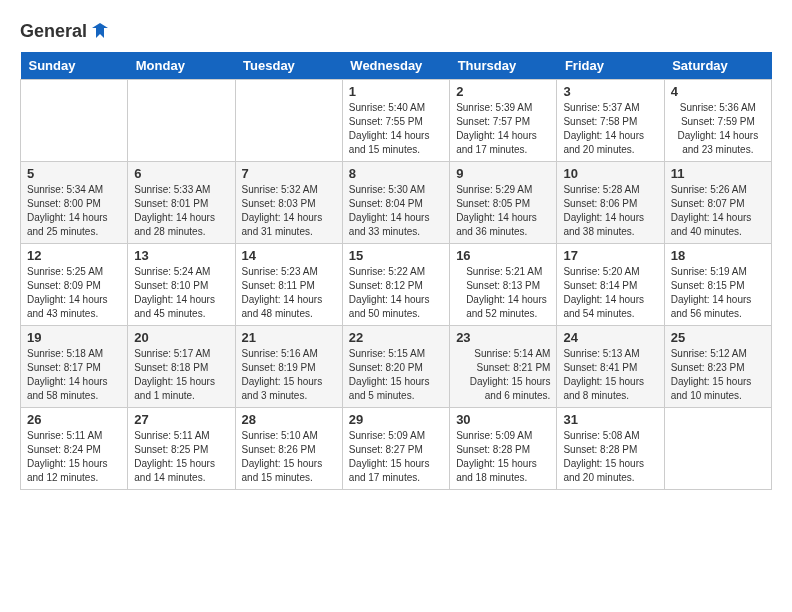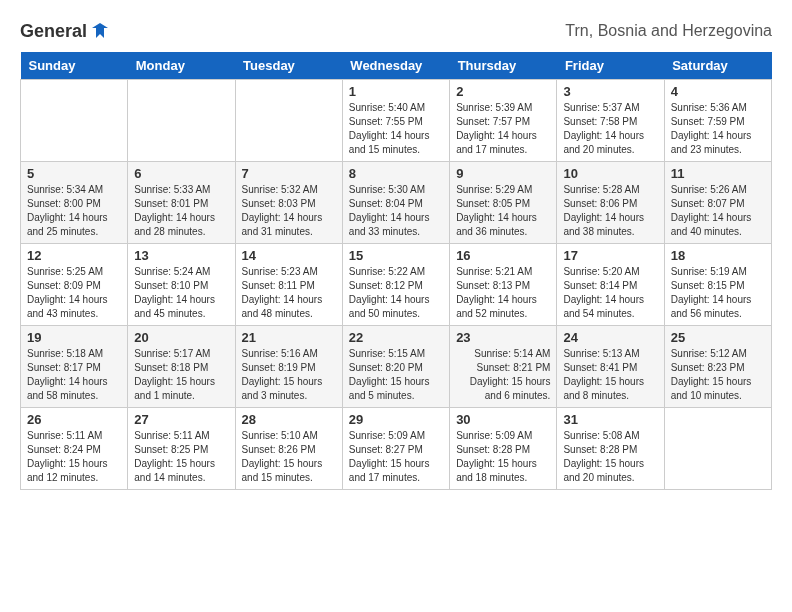--- a/index.html
+++ b/index.html
@@ -81,21 +81,20 @@
     <div>
       <div style="display:flex;align-items:center;">
         <span style="font-size:18px;font-weight:bold;color:#333;">General</span>
         <svg width="22" height="22" viewBox="0 0 22 22" style="margin: 0 2px;">
           <path d="M11 3 L19 8 L15 8 L15 18 L11 14 L7 18 L7 8 L3 8 Z" fill="#1565C0"></path>
         </svg>
       </div>
     </div>
   </div>
   <div class="title-area">
-    <div class="location-title">Trn, Bosnia and Herzegovina</div>
   </div>
 </div>
 
 <table class="calendar">
   <thead>
     <tr>
     <th>Sunday</th>
         <th>Monday</th>
         <th>Tuesday</th>
         <th>Wednesday</th>
@@ -125,21 +124,21 @@
         </td>
         <td>
           <div class="day-number">3</div>
           <div class="day-info" style="white-space: pre-line;">Sunrise: 5:37 AM
 Sunset: 7:58 PM
 Daylight: 14 hours
 and 20 minutes.</div>
         </td>
         <td>
           <div class="day-number">4</div>
-          <div class="day-info" style="white-space: pre-line;">Sunrise: 5:36 AM
+          <div class="day-info" style="white-space: pre-line; text-align: center;">Sunrise: 5:36 AM
 Sunset: 7:59 PM
 Daylight: 14 hours
 and 23 minutes.</div>
         </td>
       </tr>
       <tr style="background-color: rgb(245, 245, 245);">
         <td>
           <div class="day-number">5</div>
           <div class="day-info" style="white-space: pre-line;">Sunrise: 5:34 AM
 Sunset: 8:00 PM
@@ -213,21 +212,21 @@
         </td>
         <td>
           <div class="day-number">15</div>
           <div class="day-info" style="white-space: pre-line;">Sunrise: 5:22 AM
 Sunset: 8:12 PM
 Daylight: 14 hours
 and 50 minutes.</div>
         </td>
         <td>
           <div class="day-number">16</div>
-          <div class="day-info" style="white-space: pre-line;">Sunrise: 5:21 AM
+          <div class="day-info" style="white-space: pre-line; margin-left: 10px;">Sunrise: 5:21 AM
 Sunset: 8:13 PM
 Daylight: 14 hours
 and 52 minutes.</div>
         </td>
         <td>
           <div class="day-number">17</div>
           <div class="day-info" style="white-space: pre-line;">Sunrise: 5:20 AM
 Sunset: 8:14 PM
 Daylight: 14 hours
 and 54 minutes.</div>

